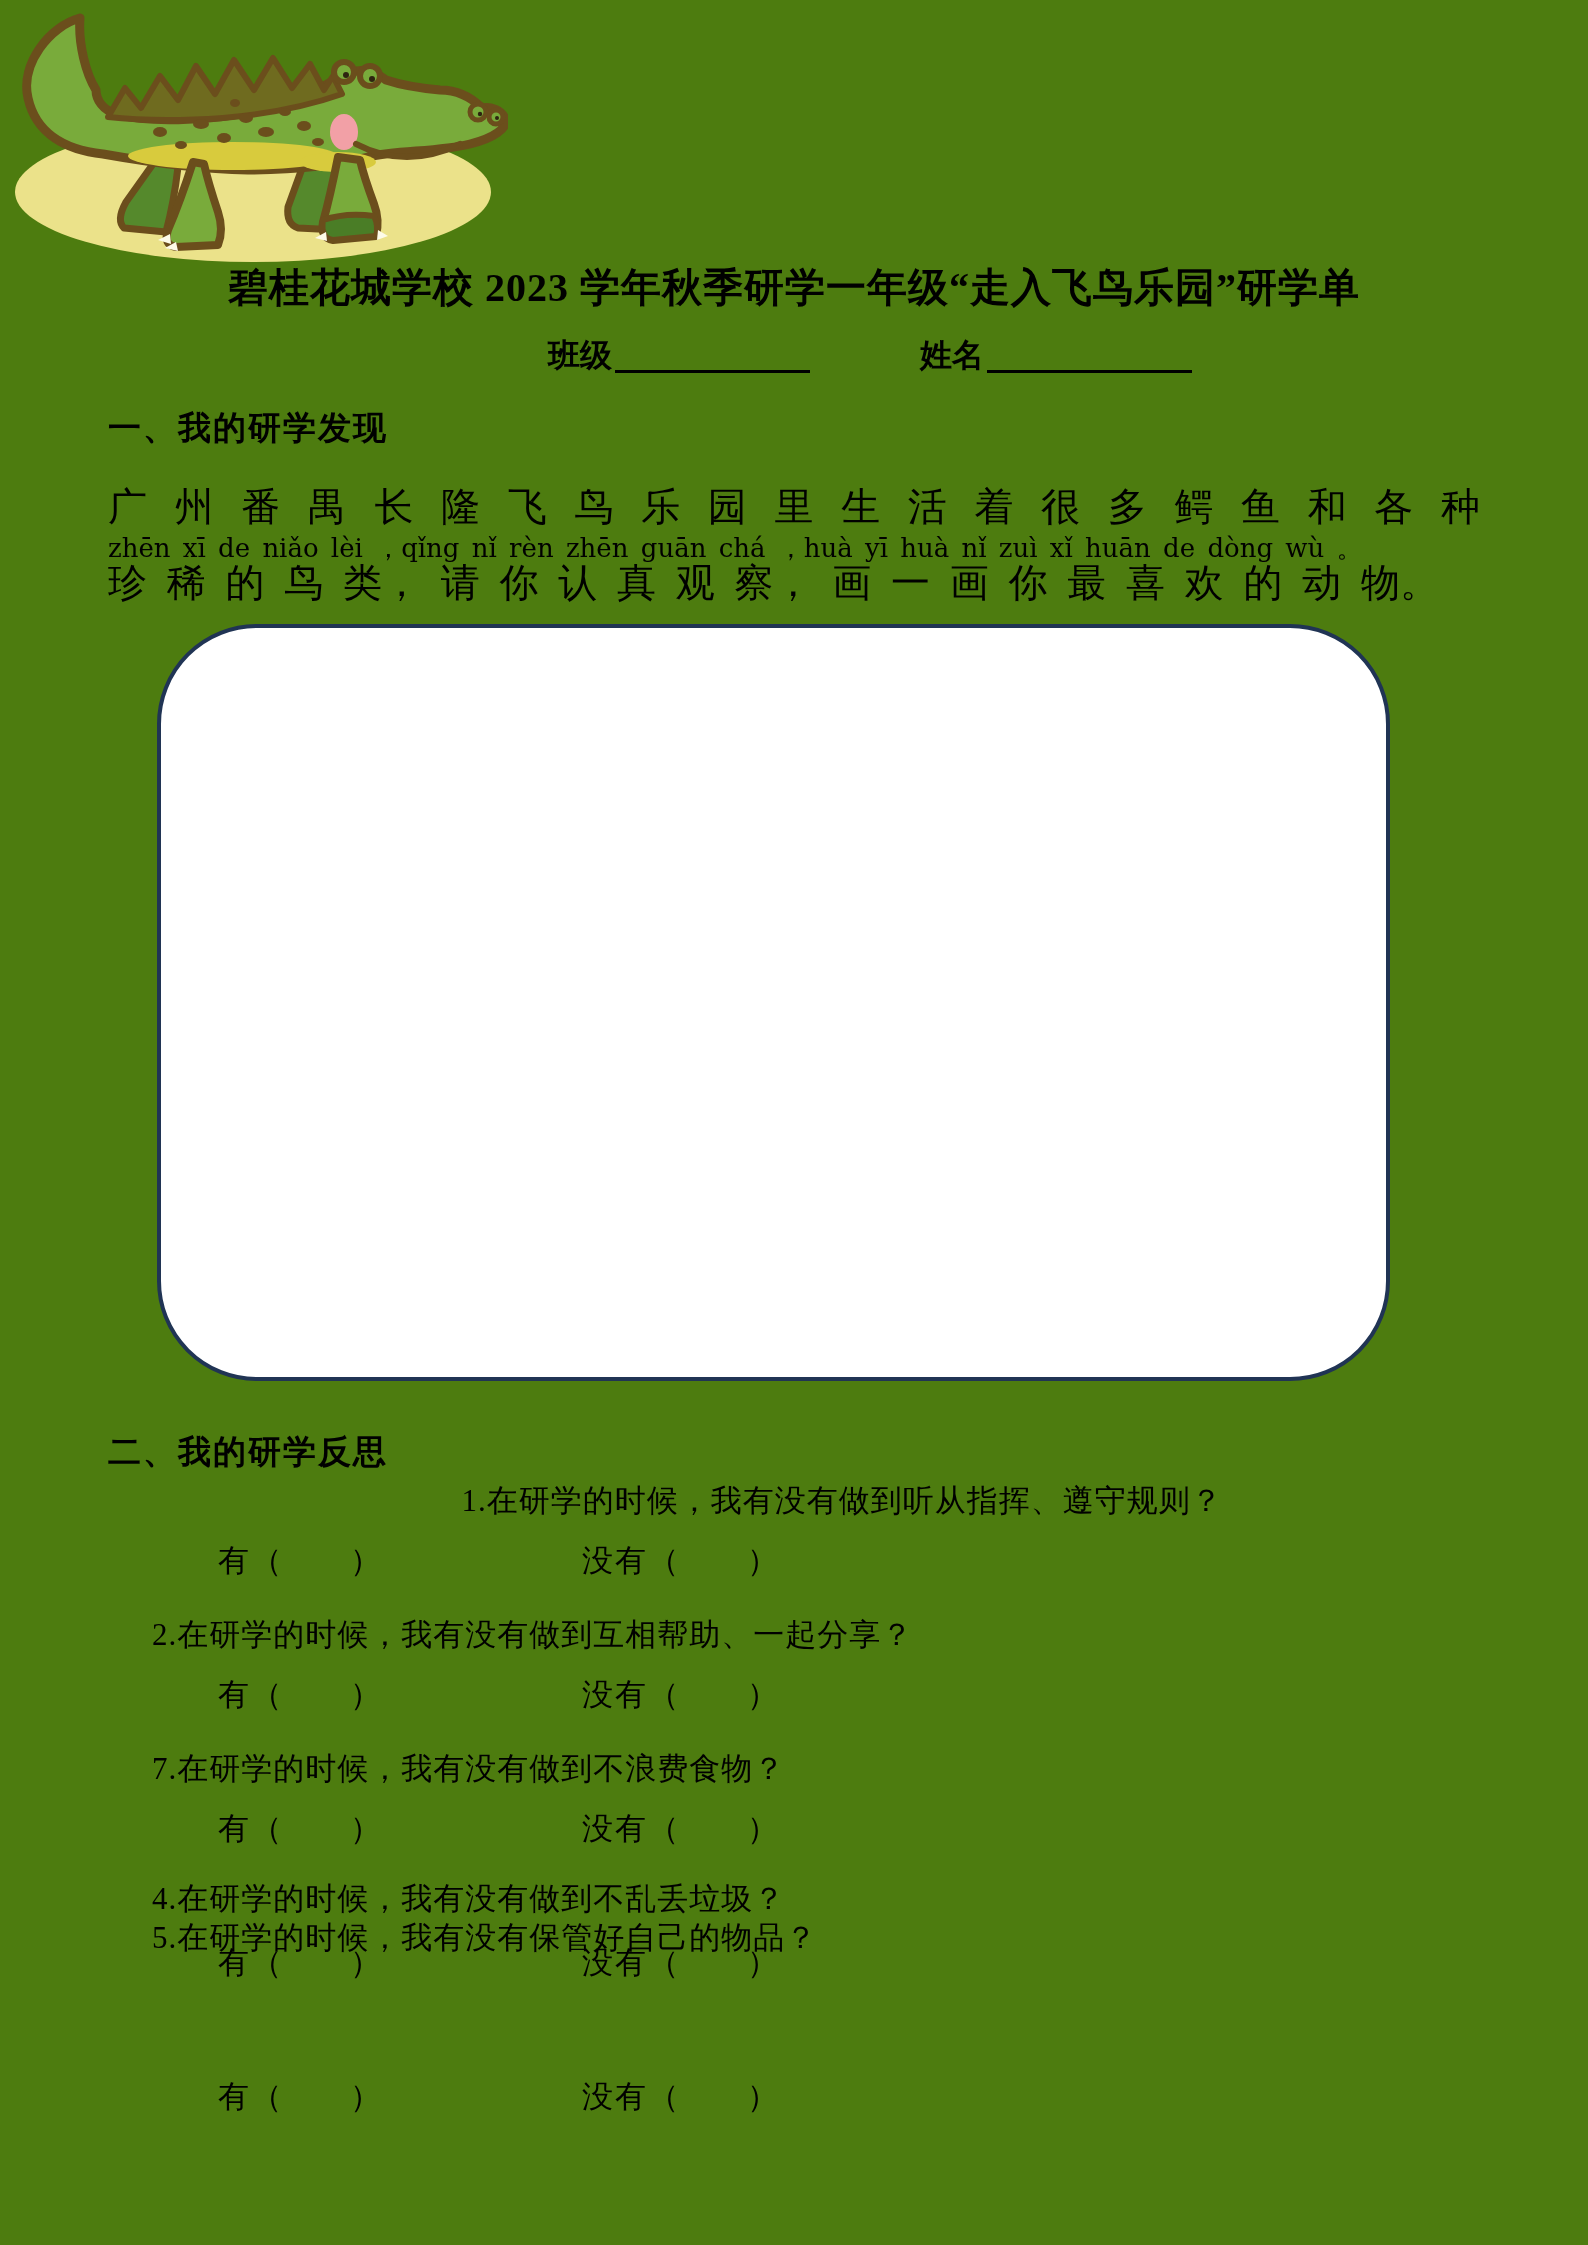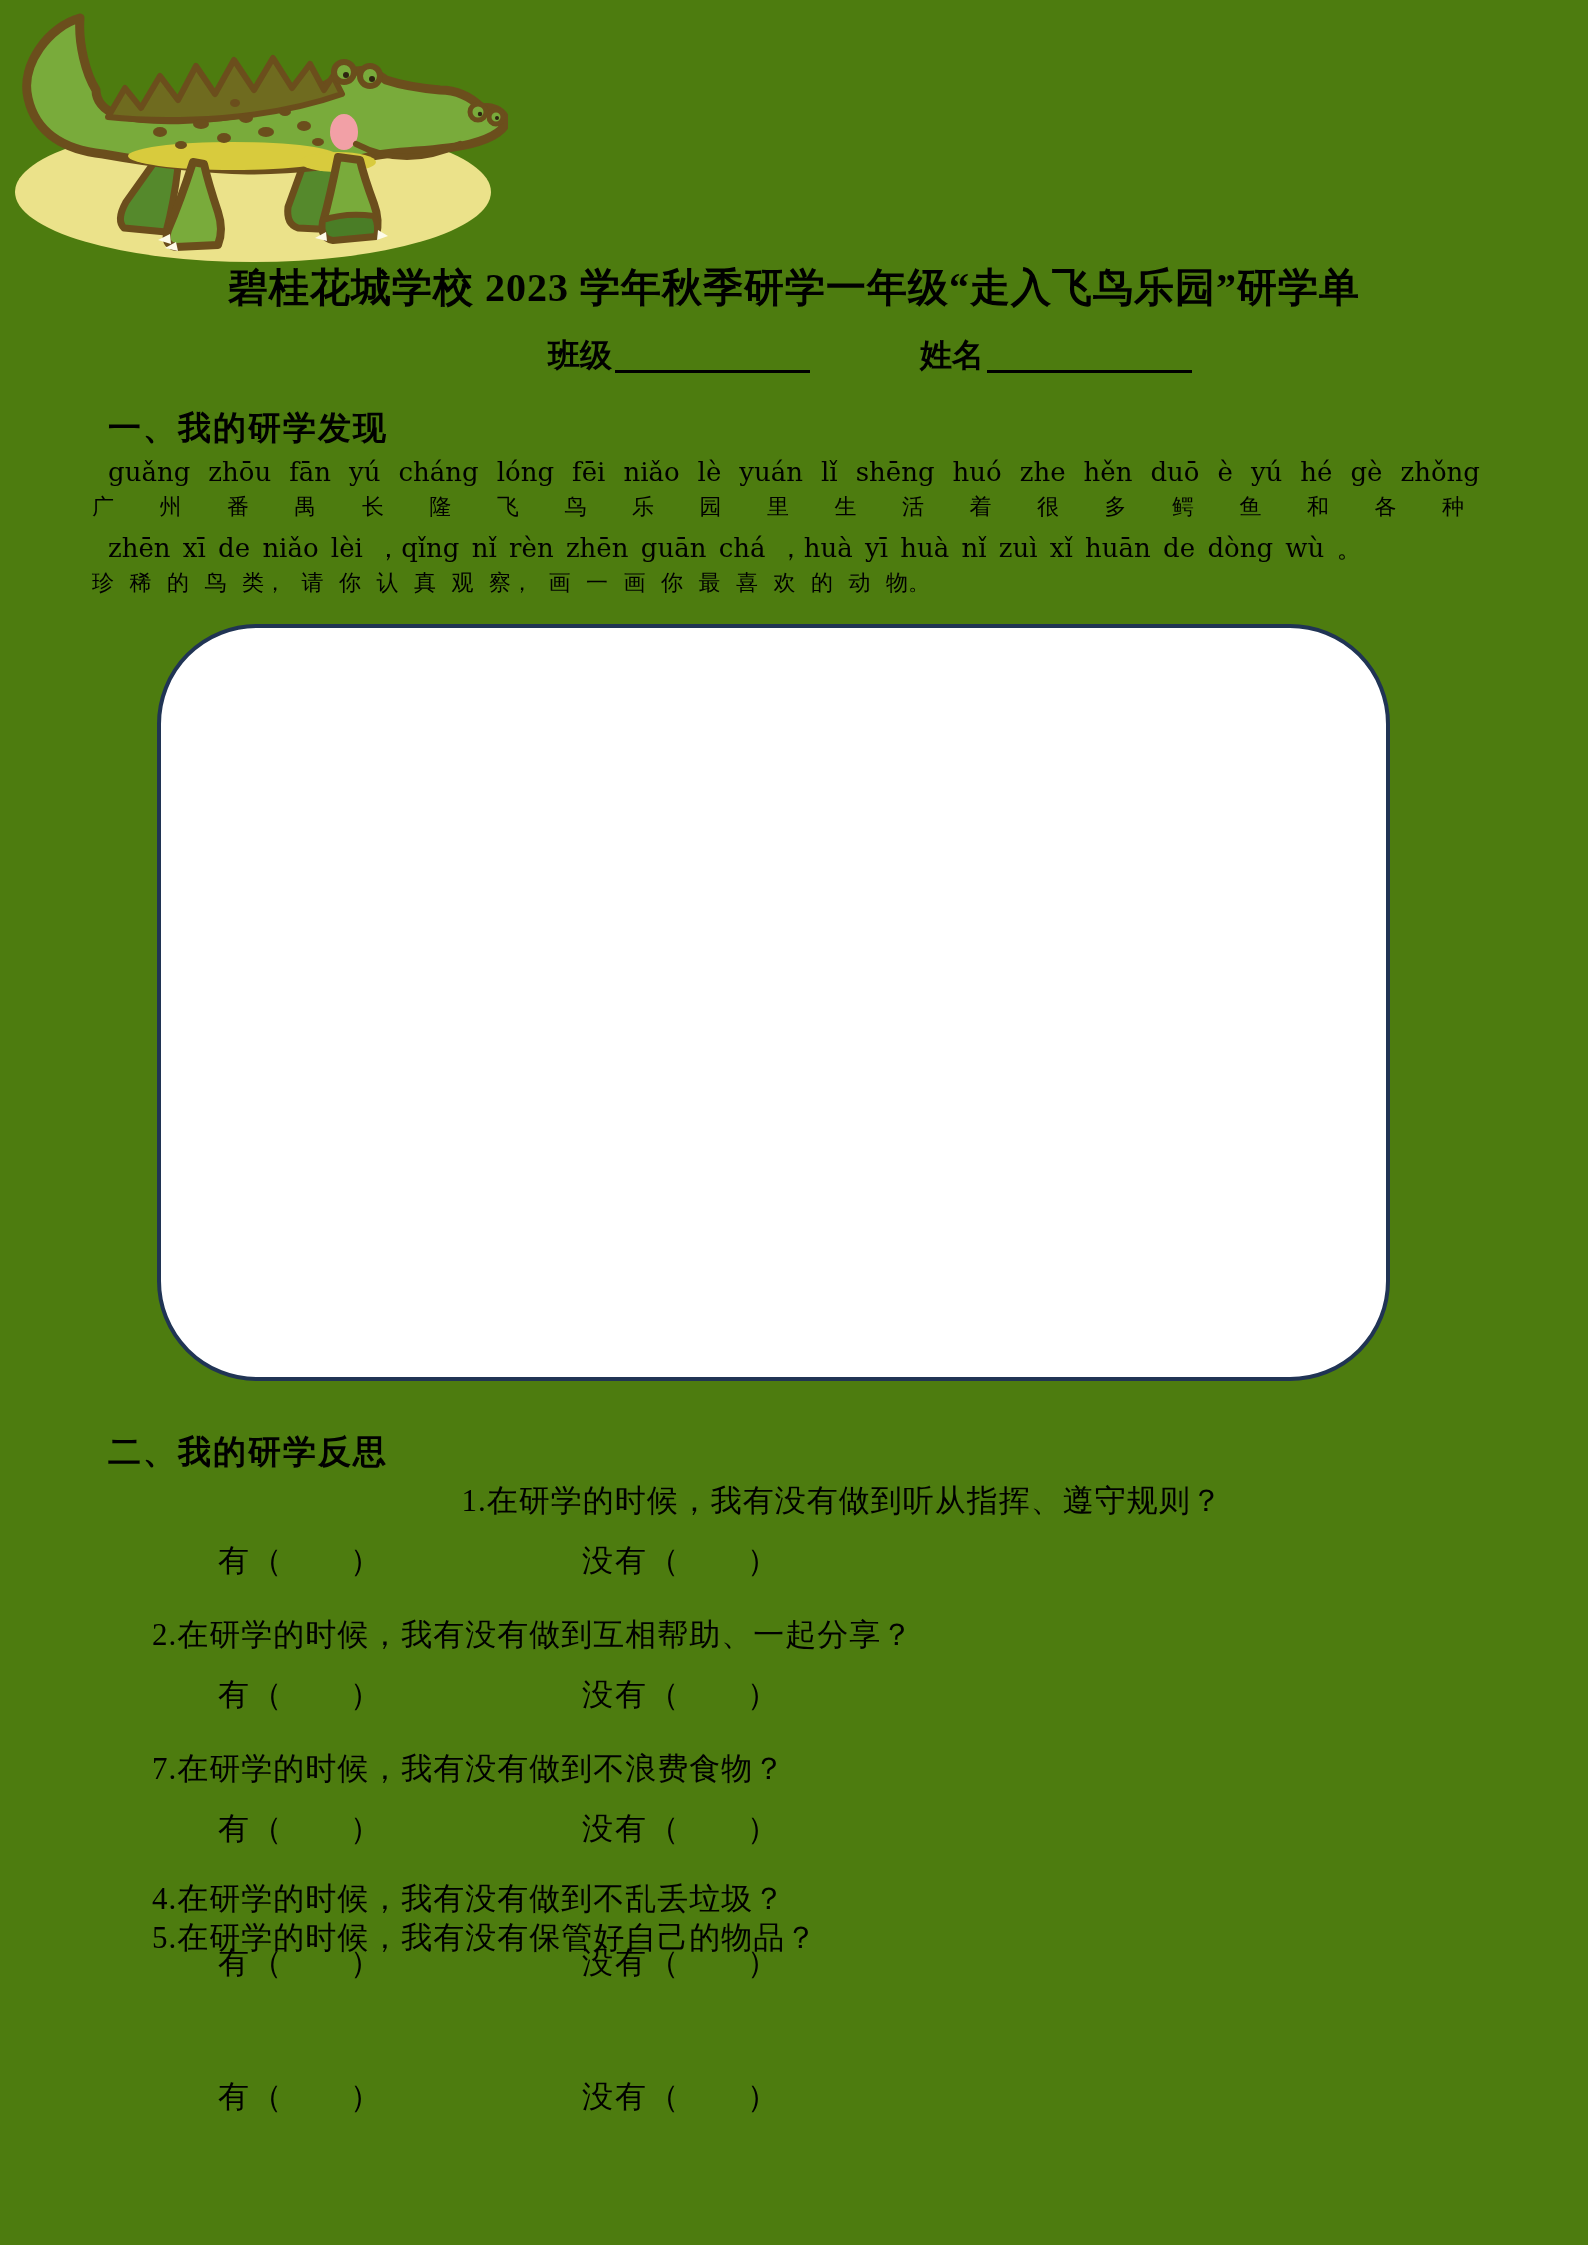--- a/index.html
+++ b/index.html
@@ -36,22 +36,22 @@
     letter-spacing:2px;white-space:nowrap;
   }
   .s1-heading{top:406px;}
   .s2-heading{top:1430px;}
   .pinyin{
     left:108px;width:1372px;
     font-family:"DejaVu Serif","Liberation Serif",serif;
     font-size:26px;line-height:32px;white-space:normal;
   }
   .hanzi{
-    left:92px;width:1372px;
-    font-size:22px;line-height:36px;
+    left:108px;width:1372px;
+    font-size:39px;line-height:36px;
   }
   .justified{text-align:justify;text-align-last:justify;}
   .pinyin1{top:456px;}
   .hanzi1{top:489px;}
   .pinyin2{top:532px;word-spacing:4px;}
   .hanzi2{top:565px;word-spacing:10px;}
   .drawing-box{
     left:157px;top:624px;
     width:1225px;height:749px;
     border:4px solid #203454;
@@ -129,21 +129,20 @@
   <div class="abs title">碧桂花城学校 2023 学年秋季研学一年级“走入飞鸟乐园”研学单</div>
 
   <div class="abs fields-row">
     <span class="field-label class-label">班级</span>
     <span class="blank-line class-line"></span>
     <span class="field-label name-label">姓名</span>
     <span class="blank-line name-line"></span>
   </div>
 
   <div class="abs sec-heading s1-heading">一、我的研学发现</div>
-  <div class="abs pinyin pinyin1 justified">guǎng zhōu fān yú cháng lóng fēi niǎo lè yuán lǐ shēng huó zhe hěn duō è yú hé gè zhǒng</div>
   <div class="abs hanzi hanzi1 justified">广 州 番 禺 长 隆 飞 鸟 乐 园 里 生 活 着 很 多 鳄 鱼 和 各 种</div>
   <div class="abs pinyin pinyin2">zhēn xī de niǎo lèi ，qǐng nǐ rèn zhēn guān chá ，huà yī huà nǐ zuì xǐ huān de dòng wù 。</div>
   <div class="abs hanzi hanzi2">珍 稀 的 鸟 类， 请 你 认 真 观 察， 画 一 画 你 最 喜 欢 的 动 物。</div>
 
   <div class="abs drawing-box"></div>
 
   <div class="abs sec-heading s2-heading">二、我的研学反思</div>
 
   <div class="abs question q1">1.在研学的时候，我有没有做到听从指挥、遵守规则？</div>
   <div class="abs answer-row a1">

